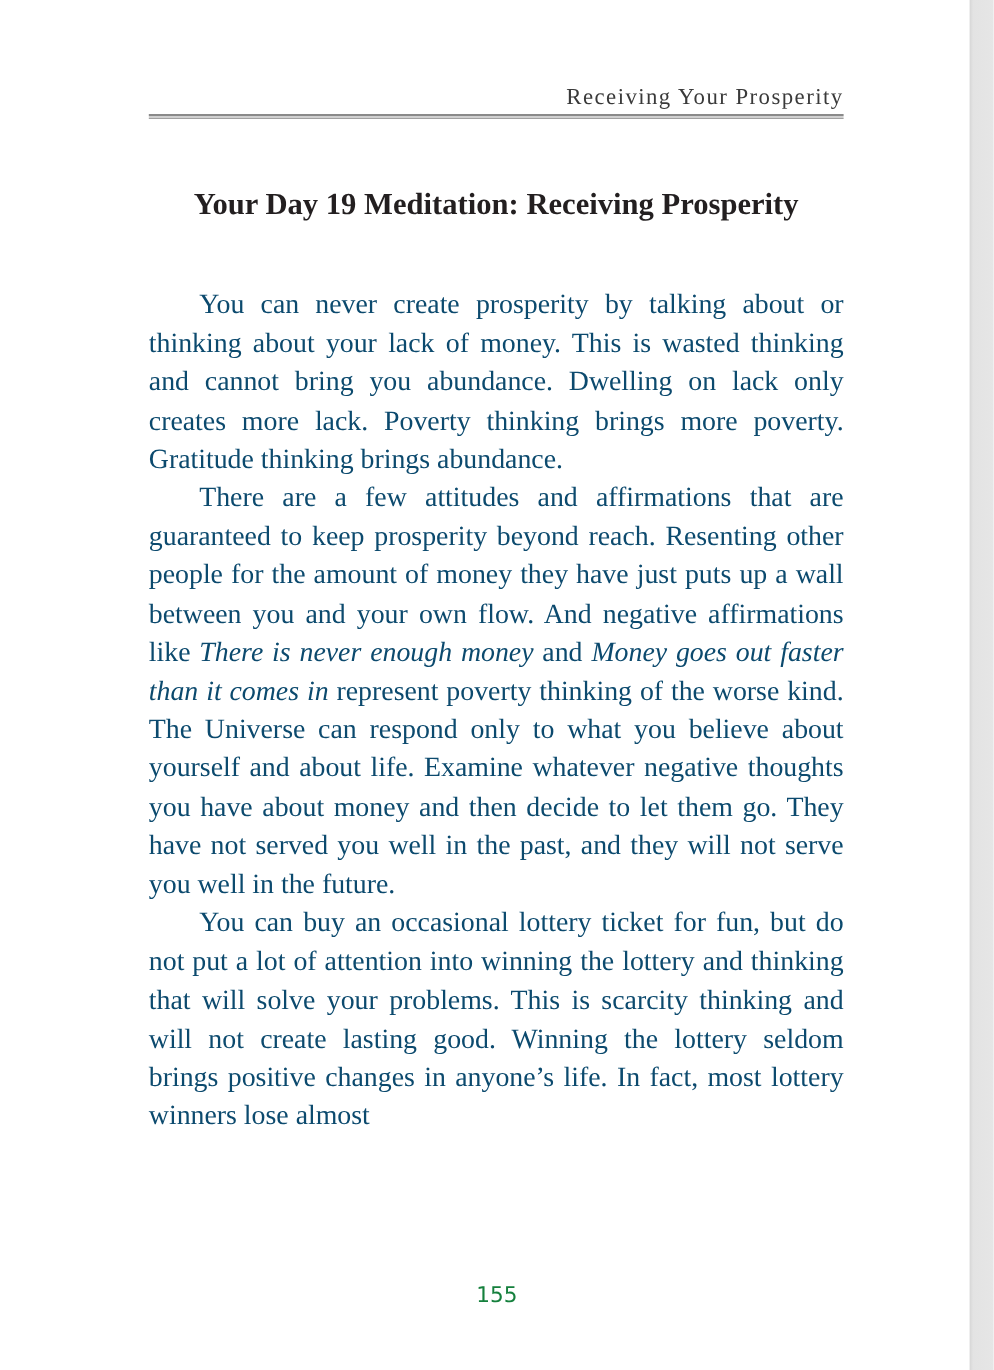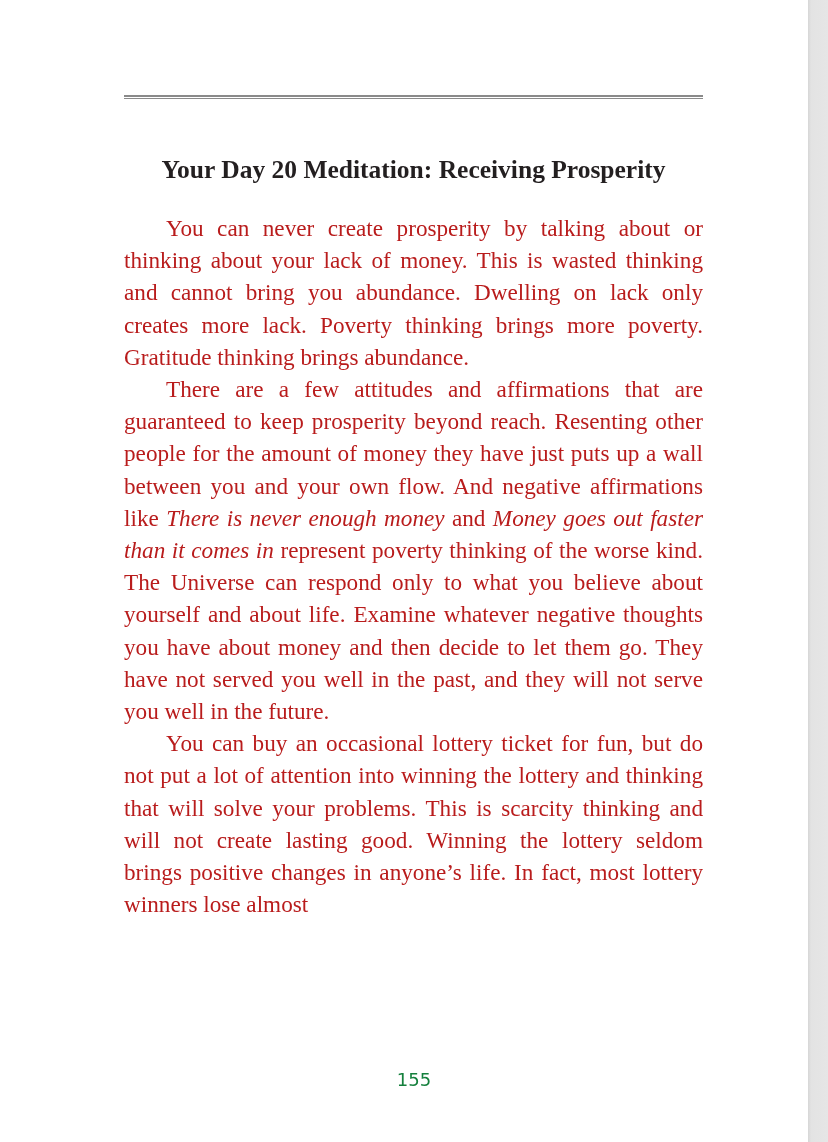--- a/index.html
+++ b/index.html
@@ -24,40 +24,41 @@
     position: absolute; left: 124px; top: 95px; width: 579px; height: 0;
     border-top: 2px solid #8a8a8a; border-bottom: 1px solid #8a8a8a; padding-top: 1px;
   }
   .heading {
     position: absolute; left: 124px; top: 154px; width: 579px;
     text-align: center; font-family: "Liberation Serif", serif;
     font-weight: bold; font-size: 25.5px; line-height: 32px; color: #231f20;
   }
   .heading .sub { font-style: italic; display: block; }
   .body-text {
-    position: absolute; left: 124px; top: 212px; width: 579px;
+    position: absolute; left: 124px; top: 238px; width: 579px;
     font-family: "Liberation Serif", serif;
-    font-size: 23.2px; line-height: 32.2px; color: #b91c1c;
+    font-size: 23.2px; line-height: 32.2px; color: #0c4a6e;
     text-align: justify;
   }
   .body-text p { margin: 0; text-indent: 42px; }
   .body-text em { }
   .page-number {
     position: absolute; left: 364px; top: 1069px; width: 100px; text-align: center;
     font-family: "DejaVu Sans", sans-serif; font-size: 18px; color: #15803d;
   }
 </style>
 </head>
 <body>
 
 <div class="page">
+  <div class="running-head">Receiving Your Prosperity</div>
   <div class="rule"></div>
 
   <div class="heading">
-    <span>Your Day 20 Meditation: Receiving Prosperity</span>
+    <span>Your Day 19 Meditation: Receiving Prosperity</span>
   </div>
 
   <div class="body-text">
     <p>You can never create prosperity by talking about or thinking about your lack of money. This is wasted thinking and cannot bring you abundance. Dwelling on lack only creates more lack. Poverty thinking brings more poverty. Gratitude thinking brings abundance.</p>
     <p><span>There are a few attitudes and affirmations that are guaranteed to keep prosperity beyond reach. Resenting other people for the amount of money they have just puts up a wall between you and your own flow. And negative affirmations like </span><em>There is never enough money</em><span> and </span><em>Money goes out faster than it comes in</em><span> represent poverty thinking of the worse kind. The Universe can respond only to what you believe about yourself and about life. Examine whatever negative thoughts you have about money and then decide to let them go. They have not served you well in the past, and they will not serve you well in the future.</span></p>
     <p>You can buy an occasional lottery ticket for fun, but do not put a lot of attention into winning the lottery and thinking that will solve your problems. This is scarcity thinking and will not create lasting good. Winning the lottery seldom brings positive changes in anyone’s life. In fact, most lottery winners lose almost</p>
   </div>
 
   <div class="page-number">155</div>
 </div>

